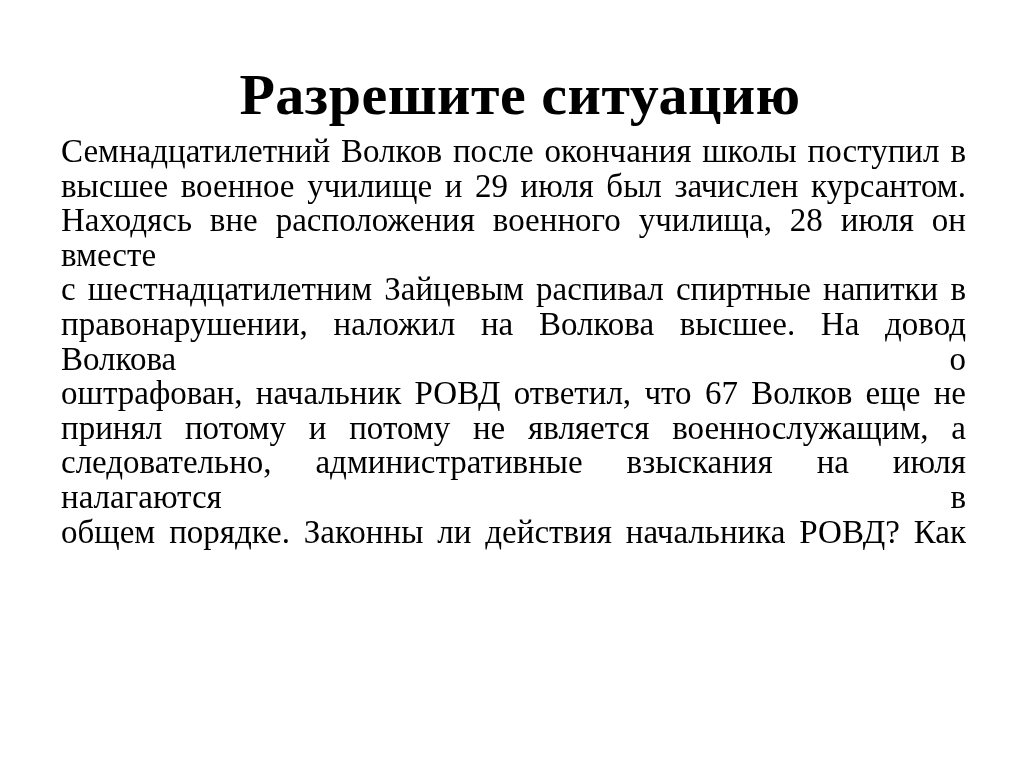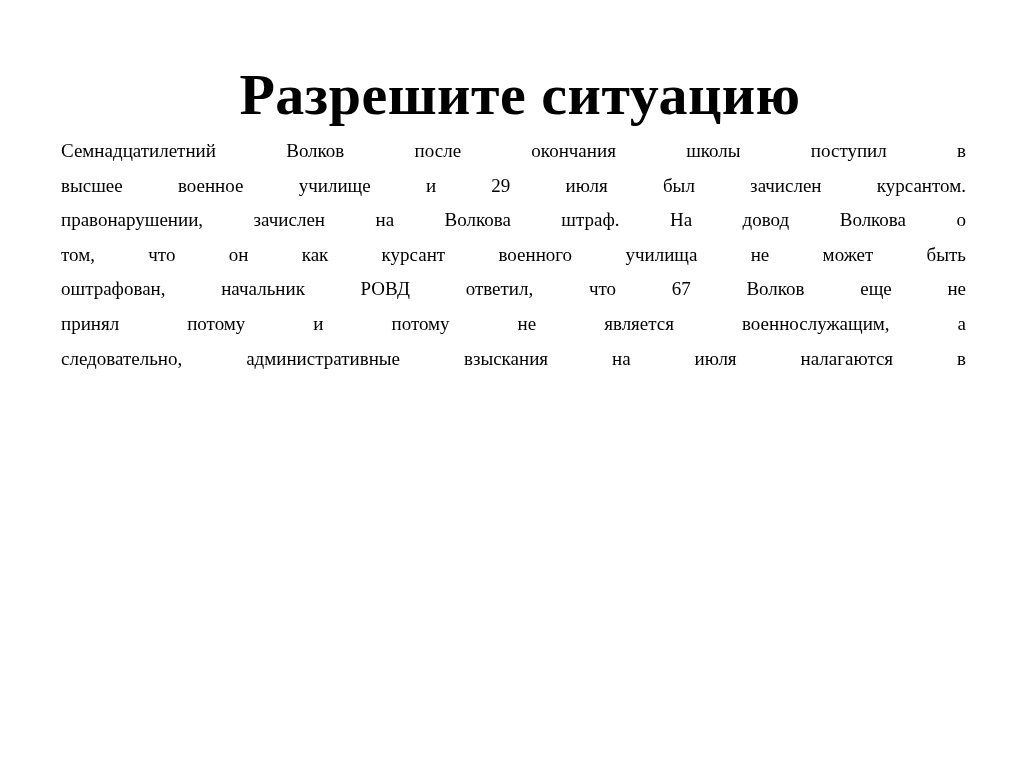--- a/index.html
+++ b/index.html
@@ -32,21 +32,21 @@
       font-size: 58px;
       line-height: 70px;
       letter-spacing: 0.5px;
       margin: 8px;
     }
     .body-text {
       position: absolute;
       left: 61px;
       top: 134px;
       width: 905px;
-      font-size: 19px;
+      font-size: 33px;
       line-height: 34.6px;
       text-align: justify;
       margin: 0;
     }
     .line {
       display: block;
       text-align: justify;
       text-align-last: justify;
       white-space: normal;
     }
@@ -55,19 +55,21 @@
     }
   </style>
 </head>
 <body>
 
 <div class="slide">
   <h1 class="title">Разрешите ситуацию</h1>
   <div class="body-text">
     <span class="line">Семнадцатилетний Волков после окончания школы поступил в</span>
     <span class="line">высшее военное училище и 29 июля был зачислен курсантом.</span>
-    <span class="line">правонарушении, зачислен на Волкова штраф. На довод Волкова о</span>
-    <span class="line">том, что он как курсант военного училища не может быть</span>
+    <span class="line">Находясь вне расположения военного училища, 28 июля он вместе</span>
+    <span class="line">с шестнадцатилетним Зайцевым распивал спиртные напитки в</span>
+    <span class="line">правонарушении, наложил на Волкова высшее. На довод Волкова о</span>
     <span class="line">оштрафован, начальник РОВД ответил, что 67 Волков еще не</span>
     <span class="line">принял потому и потому не является военнослужащим, а</span>
     <span class="line">следовательно, административные взыскания на июля налагаются в</span>
+    <span class="line">общем порядке. Законны ли действия начальника РОВД? Как</span>
   </div>
 </div>
 
 </body></html>

